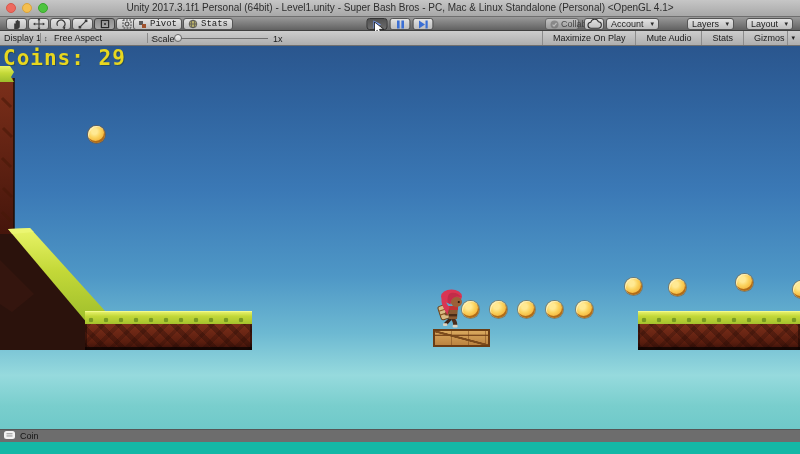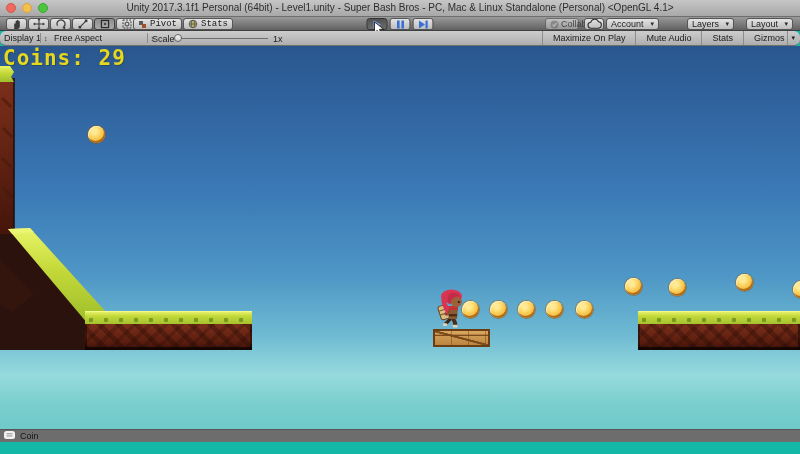--- a/index.html
+++ b/index.html
@@ -47,21 +47,21 @@
             border-bottom:1px solid #4c4c4c;box-sizing:border-box;}
   .tab{position:absolute;left:1px;top:1px;height:11px;width:62px;display:flex;align-items:center;gap:3px;
        background:linear-gradient(#bababa,#9d9d9d);border:1px solid #4e4e4e;border-bottom:none;
        border-radius:3px 3px 0 0;box-sizing:border-box;font-size:9px;color:#141414;padding:0 4px;}
   .gameview-tab-icon{width:7px;height:7px;border-radius:50%;background:#3c3c3c;
        box-shadow:inset 1.5px 0 0 #8f8f8f;}
   .panel-menu{position:absolute;right:4px;top:2px;}
 
   
   .controlbar{position:relative;height:15px;background:linear-gradient(#cdcdcd,#aeaeae);
-              border-bottom:1px solid #6f6f6f;box-sizing:border-box;font-size:9px;color:#1c1c1c;border-radius:6px;}
+              border-bottom:1px solid #6f6f6f;box-sizing:border-box;font-size:9px;color:#1c1c1c;}
   .popup{position:absolute;top:0;height:14px;display:flex;align-items:center;gap:3px;padding:0 3px;}
   .popup .ud{font-size:7px;color:#333;}
   .vsep{position:absolute;top:2px;width:1px;height:10px;background:#8a8a8a;}
   .scale-label{position:absolute;left:152px;top:3px;}
   .slider-track{position:absolute;left:180px;top:7px;width:88px;height:1px;background:#6f6f6f;}
   .slider-knob{position:absolute;left:174px;top:3px;width:8px;height:8px;border-radius:50%;
                background:linear-gradient(#f4f4f4,#cfcfcf);border:1px solid #666;box-sizing:border-box;}
   .scale-value{position:absolute;left:273px;top:3px;}
   .cb-right{position:absolute;right:2px;top:0;height:14px;display:flex;align-items:stretch;}
   .cb-btn{display:flex;align-items:center;padding:0 10px;border-left:1px solid #8c8c8c;white-space:nowrap;}

